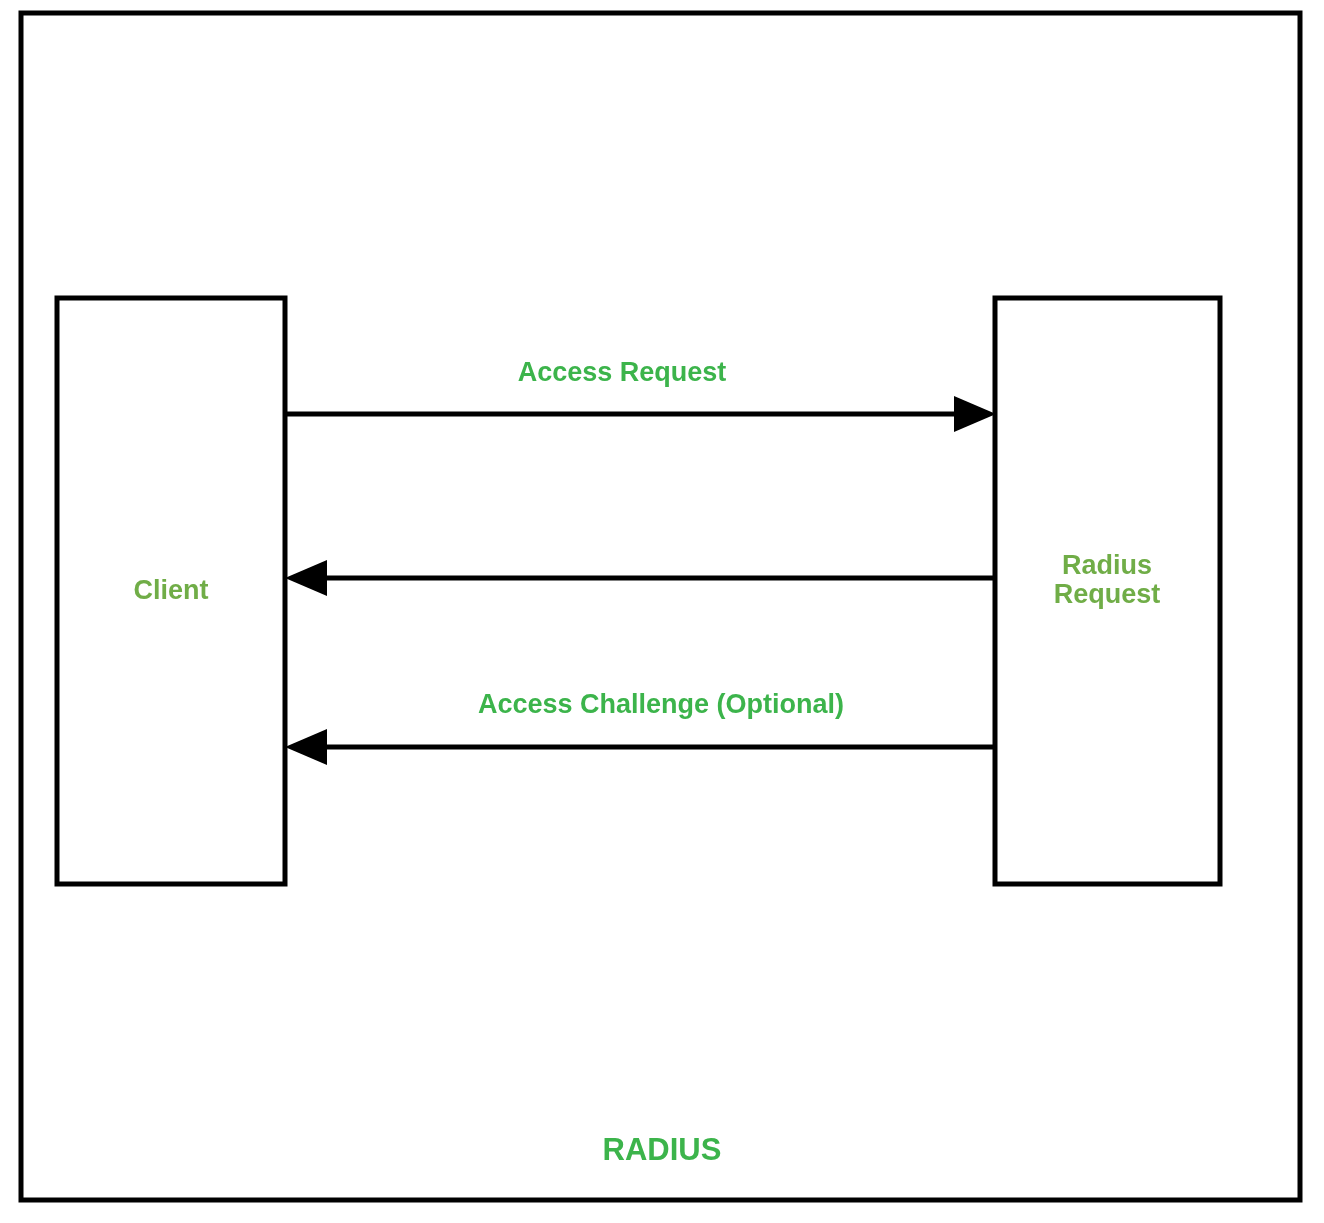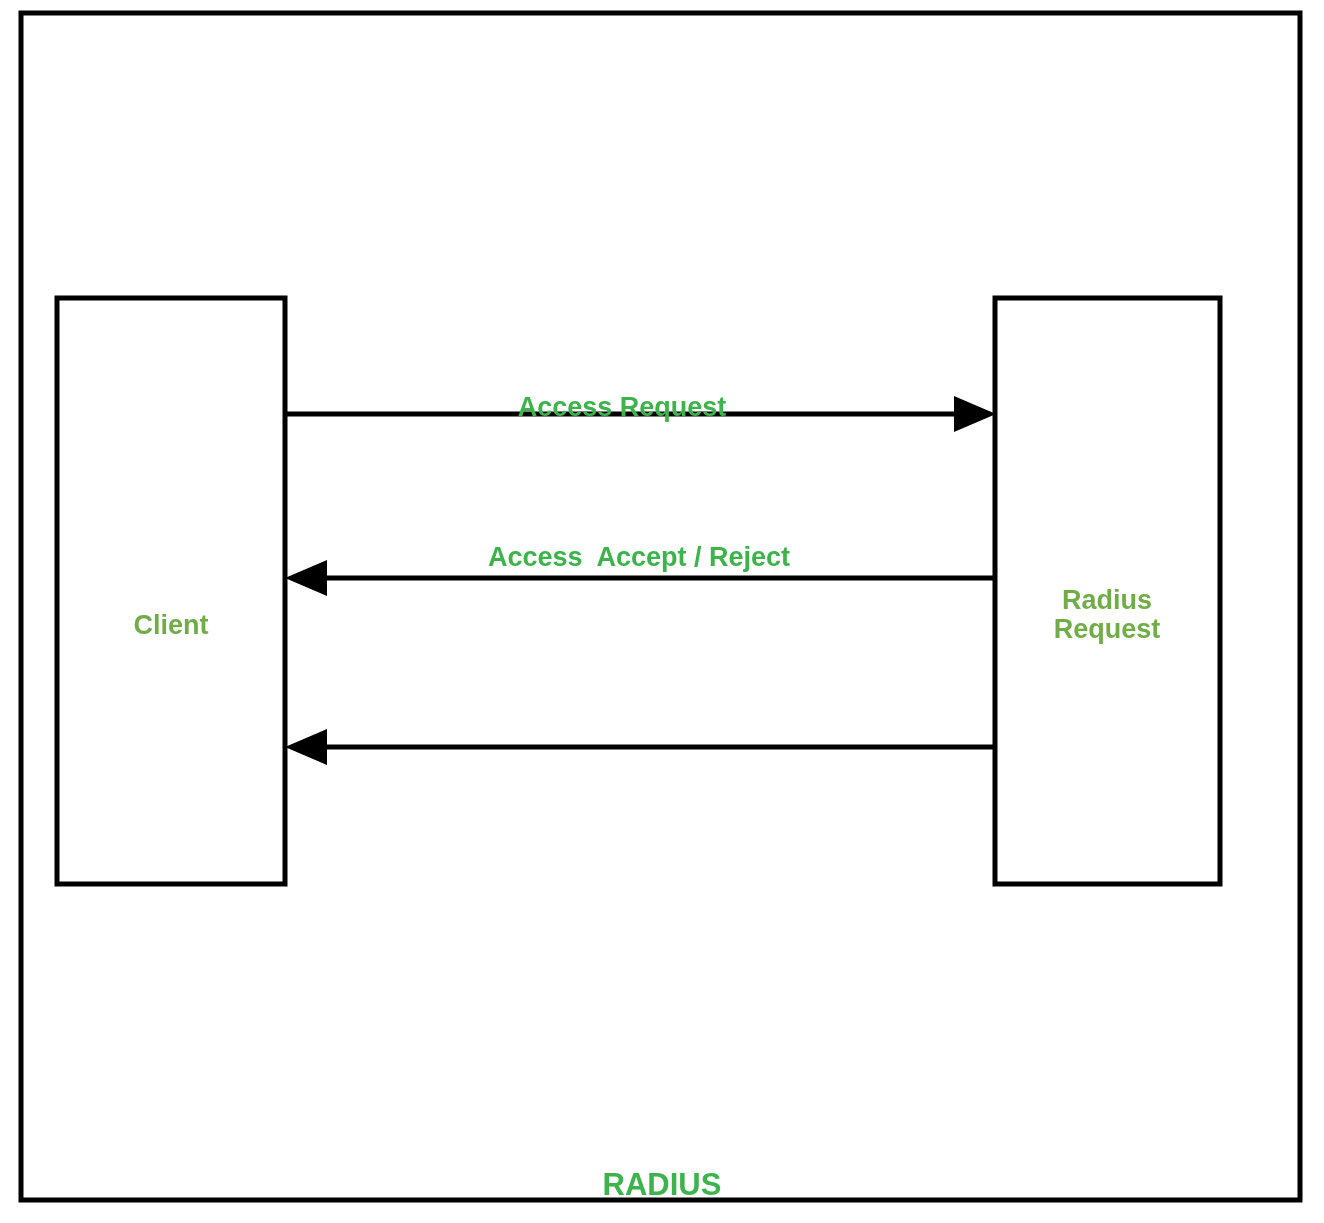--- a/index.html
+++ b/index.html
@@ -26,21 +26,20 @@
     width: 1324px;
     height: 1223px;
   }
   .txt {
     position: absolute;
     white-space: pre;
     font-family: "Liberation Sans", sans-serif;
     font-weight: bold;
     line-height: 1.08;
     letter-spacing: 0px;
-    margin-top: 35px;
   }
   .flow-label {
     font-size: 27px;
     color: #3cb44b;
     text-align: center;
     transform: translateX(-50%);
   }
   .node-label {
     font-size: 27px;
     color: #70ad47;
@@ -85,22 +84,22 @@
 
     <g>
       <line x1="993" y1="747" x2="320" y2="747" stroke="#000000" stroke-width="5"></line>
       <polygon points="285,747 327,729 327,765" fill="#000000"></polygon>
     </g>
 
   </svg>
 
   <div class="txt flow-label" id="lbl-access-request">Access Request</div>
 
-  <div class="txt flow-label" id="lbl-access-accept-reject">Access  Accept / Reject</div>
 
+  <div class="txt flow-label" id="lbl-access-challenge">Access Challenge (Optional)</div>
 
   <div class="txt node-label" id="lbl-client">Client</div>
 
   <div class="txt node-label" id="lbl-radius-server"><span>Radius</span><br><span>Request</span></div>
 
   <div class="txt diagram-title" id="lbl-diagram-title">RADIUS</div>
 
 </div>
 
 </body></html>

